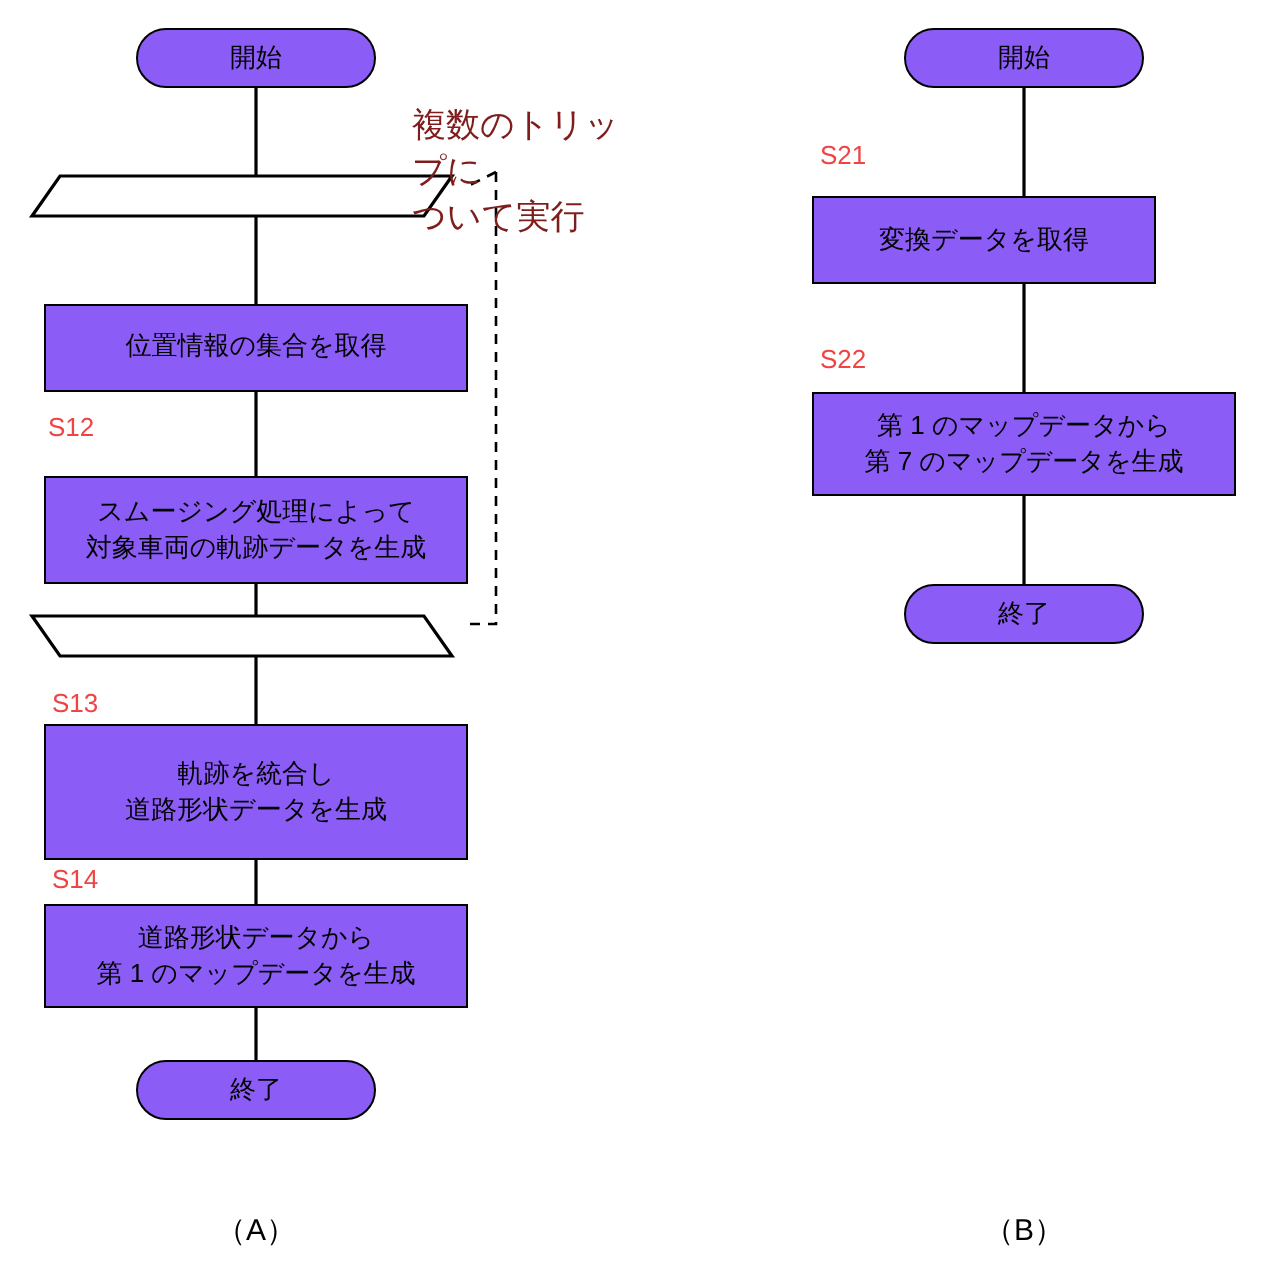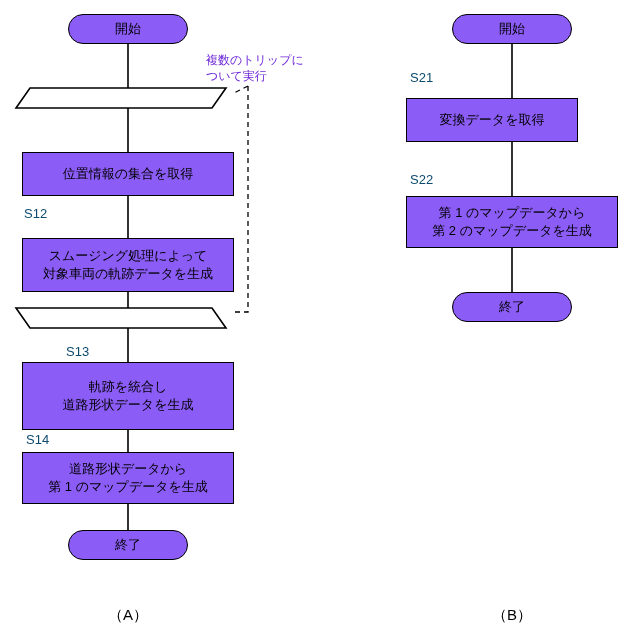--- a/index.html
+++ b/index.html
@@ -43,29 +43,29 @@
     font-size: 13px;
     white-space: pre-line;
   }
   .terminator {
     border-radius: 999px;
   }
   .process { }
   .steplabel {
     position: absolute;
     font-size: 13px;
-    color: #0c4a6e;
+    color: #ef4444;
     white-space: nowrap;
   }
   .annotation {
     position: absolute;
-    font-size: 12px;
+    font-size: 17px;
     line-height: 1.35;
     white-space: pre-line;
-    color: #6d28d9;
+    color: #7f1d1d;
   }
   .caption {
     position: absolute;
     font-size: 15px;
     text-align: center;
     white-space: nowrap;
   }
 </style>
 </head>
 <body>
@@ -95,31 +95,31 @@
   </svg>
 
   <div class="node terminator" style="left:68px; top:14px; width:120px; height:30px;">
     <span>開始</span>
   </div>
 
   <div class="annotation" style="left:206px; top:52px; width:120px;">複数のトリップに
 ついて実行</div>
 
   <div class="steplabel" style="left:26px; top:120px;margin-top:48px;">S11</div>
-  <div class="node process" style="left:22px; top:152px; width:212px; height:44px;">
+  <div class="node process" style="left:22px; top:152px; width:212px; height:44px;font-family:Liberation Mono, monospace;">
     <span>位置情報の集合を取得</span>
   </div>
 
   <div class="steplabel" style="left:24px; top:206px;">S12</div>
   <div class="node process" style="left:22px; top:238px; width:212px; height:54px;">
     <span>スムージング処理によって
 対象車両の軌跡データを生成</span>
   </div>
 
-  <div class="steplabel" style="left:26px; top:344px;margin-left:40px;">S13</div>
+  <div class="steplabel" style="left:26px; top:344px;">S13</div>
   <div class="node process" style="left:22px; top:362px; width:212px; height:68px;">
     <span>軌跡を統合し
 道路形状データを生成</span>
   </div>
 
   <div class="steplabel" style="left:26px; top:432px;">S14</div>
   <div class="node process" style="left:22px; top:452px; width:212px; height:52px;">
     <span>道路形状データから
 第 1 のマップデータを生成</span>
   </div>
@@ -135,21 +135,21 @@
   </div>
 
   <div class="steplabel" style="left:410px; top:70px;">S21</div>
   <div class="node process" style="left:406px; top:98px; width:172px; height:44px;">
     <span>変換データを取得</span>
   </div>
 
   <div class="steplabel" style="left:410px; top:172px;">S22</div>
   <div class="node process" style="left:406px; top:196px; width:212px; height:52px;">
     <span>第 1 のマップデータから
-第 2 のマップデータを生成</span>
+第 7 のマップデータを生成</span>
   </div>
 
   <div class="node terminator" style="left:452px; top:292px; width:120px; height:30px;">
     <span>終了</span>
   </div>
 
   <div class="caption" style="left:472px; top:606px; width:80px;">（B）</div>
 
 </div>
 

